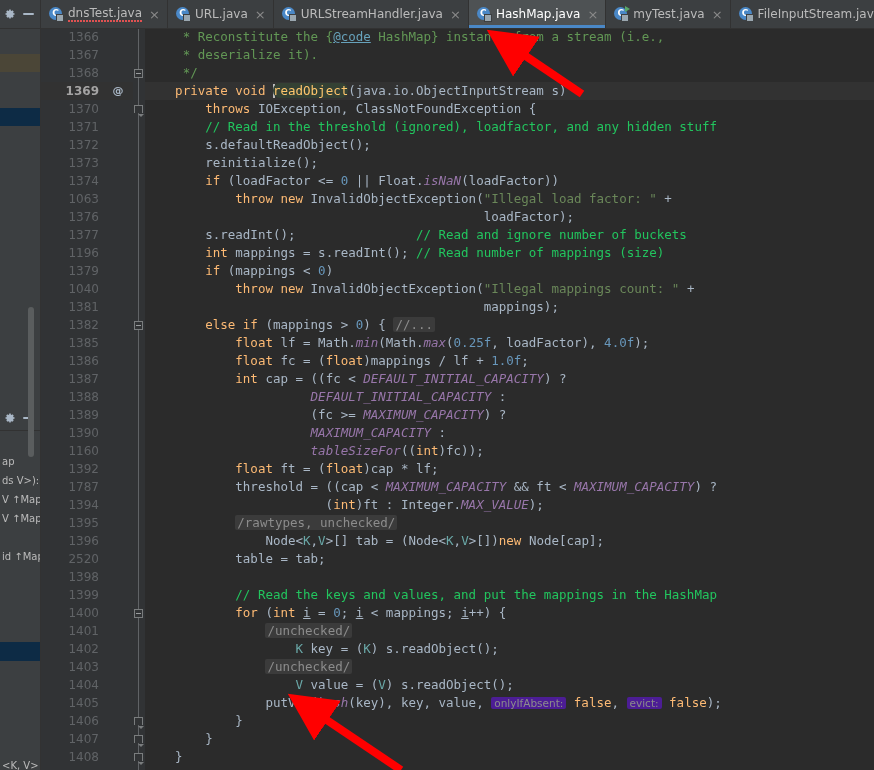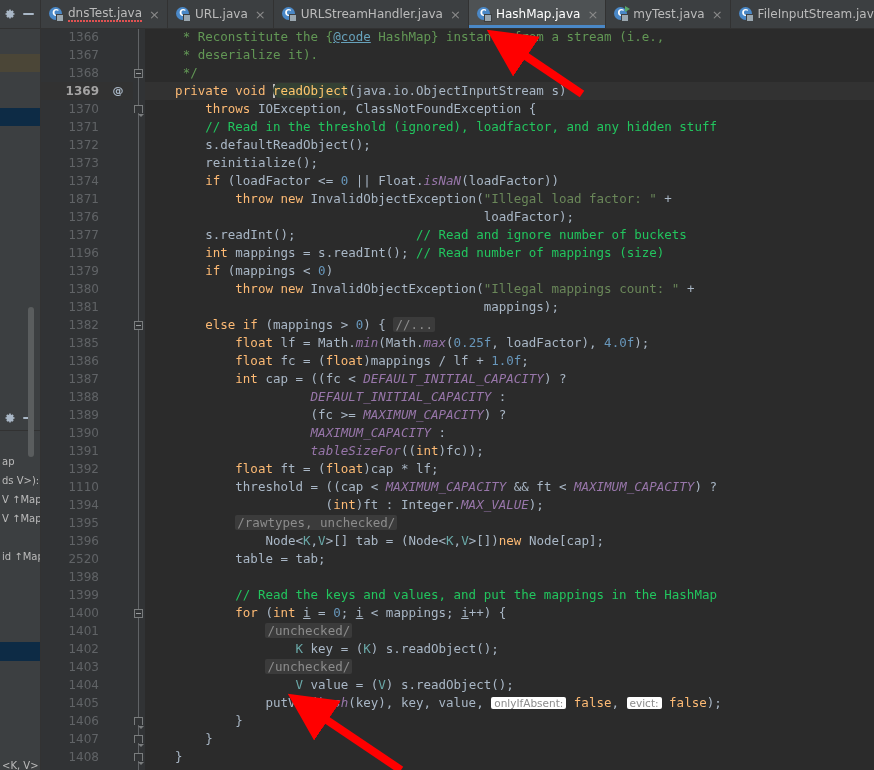--- a/index.html
+++ b/index.html
@@ -139,21 +139,21 @@
   .kw{color:#fdba74;}
   .cmt{color:#22c55e;}
   .jdoc{color:#629755;}
   .jdoc-tag{color:#67a2bb;}
   .str{color:#6a8759;}
   .num{color:#6897bb;}
   .stc{color:#9876aa;font-style:italic;}
   .mth{color:#ffc66d;border-radius:7px;}
   .gen{color:#6aa8a8;}
   .hint{
-    background:#ffffff;color:#8c8c8c;font-family:"DejaVu Sans",sans-serif;font-size:10.5px;
+    background:#4c1d95;color:#8c8c8c;font-family:"DejaVu Sans",sans-serif;font-size:10.5px;
     padding:0 3px;border-radius:2px;
   }
   .fold{background:#3b3b3b;color:#8c8c8c;border-radius:2px;padding:0 2px;}
   .hl-id{background:#344134;}
   .ul{text-decoration:underline;}
   .caret{
     display:inline-block;width:0;border-left:2px solid #bbbbbb;height:14px;
     vertical-align:-3px;margin-right:-2px;
   }
 
@@ -276,37 +276,37 @@
     <div class="gutter" id="gutter-host">
         <div class="gline">1366</div>
         <div class="gline">1367</div>
         <div class="gline">1368</div>
         <div class="gline cur">1369<span class="ann">@</span></div>
         <div class="gline">1370</div>
         <div class="gline">1371</div>
         <div class="gline">1372</div>
         <div class="gline">1373</div>
         <div class="gline">1374</div>
-        <div class="gline">1871</div>
+        <div class="gline">1063</div>
         <div class="gline">1376</div>
         <div class="gline">1377</div>
         <div class="gline">1196</div>
         <div class="gline">1379</div>
-        <div class="gline">1380</div>
+        <div class="gline">1040</div>
         <div class="gline">1381</div>
         <div class="gline">1382</div>
         <div class="gline">1385</div>
         <div class="gline">1386</div>
         <div class="gline">1387</div>
         <div class="gline">1388</div>
         <div class="gline">1389</div>
         <div class="gline">1390</div>
-        <div class="gline">1391</div>
+        <div class="gline">1160</div>
         <div class="gline">1392</div>
-        <div class="gline">1110</div>
+        <div class="gline">1787</div>
         <div class="gline">1394</div>
         <div class="gline">1395</div>
         <div class="gline">1396</div>
         <div class="gline">2520</div>
         <div class="gline">1398</div>
         <div class="gline">1399</div>
         <div class="gline">1400</div>
         <div class="gline">1401</div>
         <div class="gline">1402</div>
         <div class="gline">1403</div>

